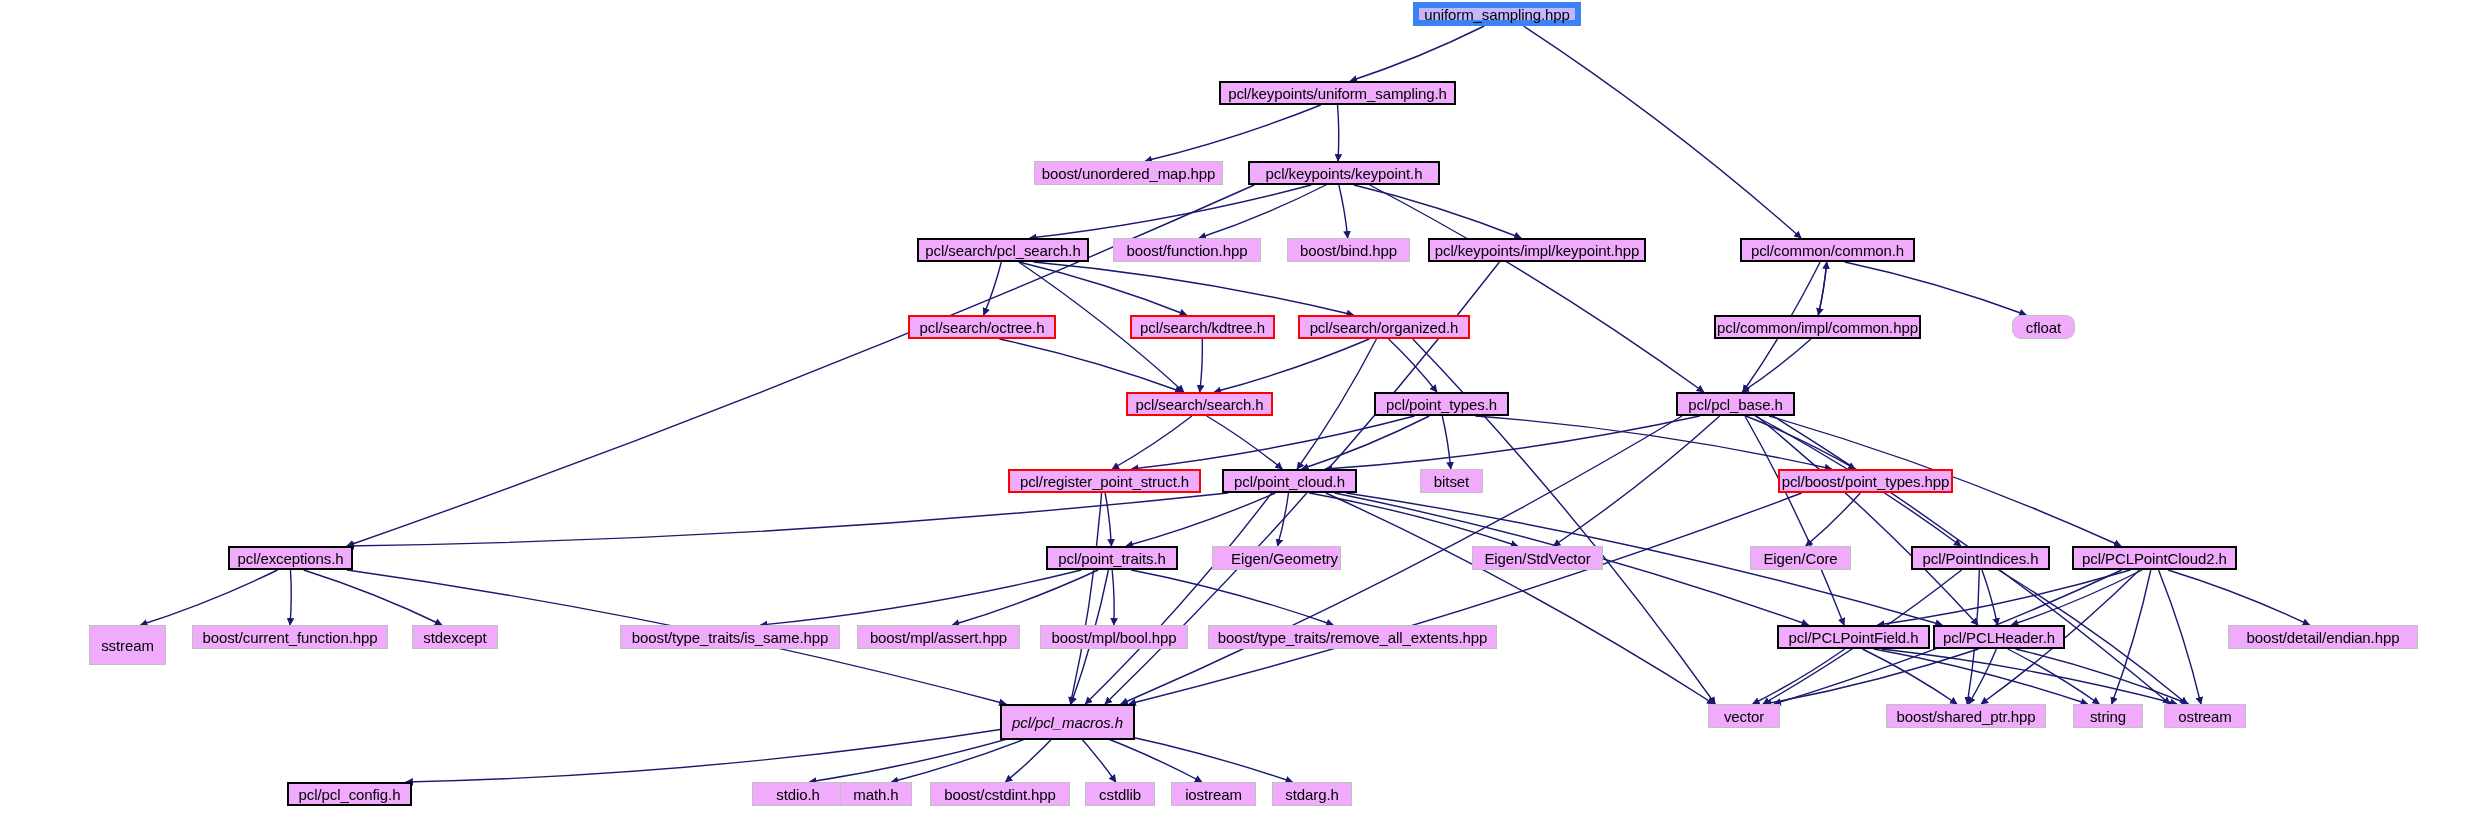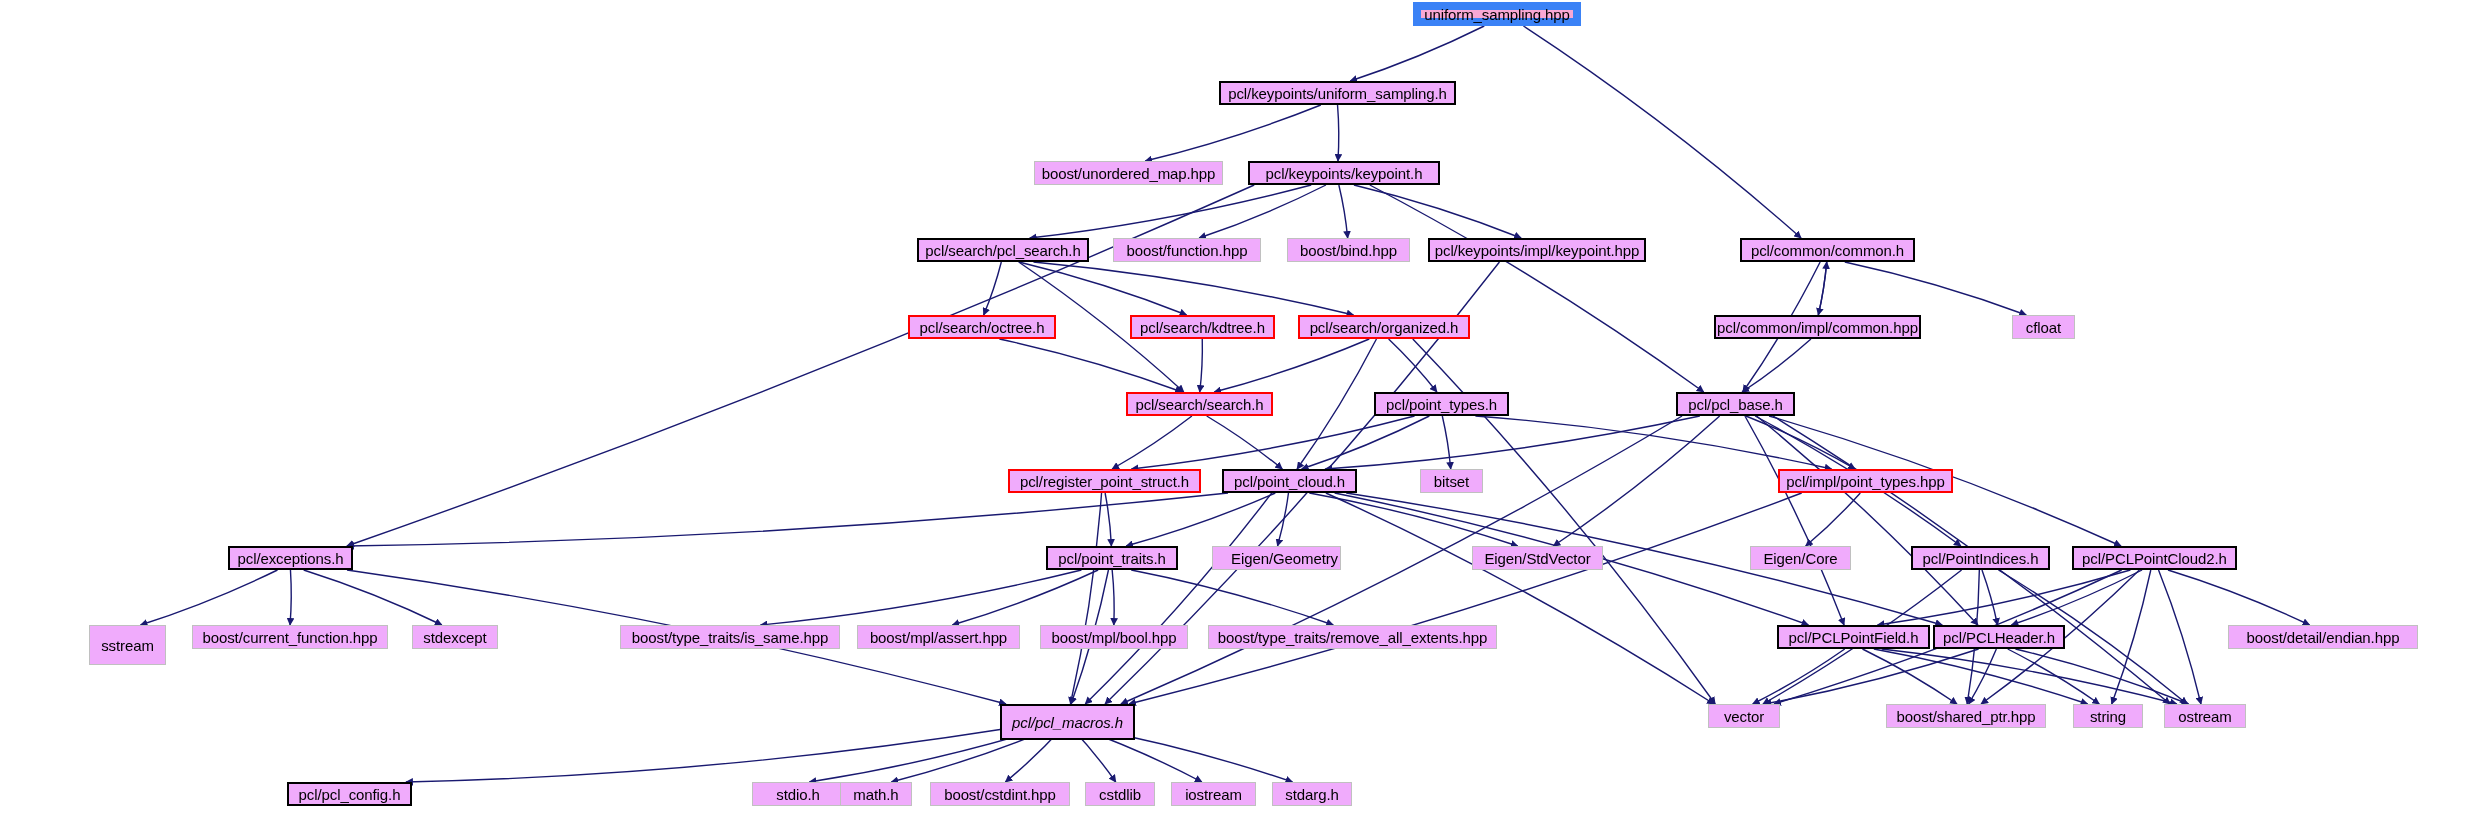--- a/index.html
+++ b/index.html
@@ -38,22 +38,22 @@
     white-space: nowrap;
     letter-spacing: -0.1px;
   }
   .node.strong {
     border: 2px solid #000000;
   }
   .node.redbox {
     border: 2px solid #ff0000;
   }
   .node.root {
-    border: 8px solid #3b82f6;
-    background: #f9a8d4;
+    border: 6px solid #3b82f6;
+    background: #c4b5fd;
   }
   .node-label {
     padding: 0 7px;
     pointer-events: none;
   }
 </style>
 </head>
 <body>
 
 <div id="graph-root">
@@ -187,21 +187,21 @@
       </div>
       <div class="node redbox" style="left: 1130px; top: 315px; width: 145px; height: 24px; align-items: center;">
         <span class="node-label">pcl/search/kdtree.h</span>
       </div>
       <div class="node redbox" style="left: 1298px; top: 315px; width: 172px; height: 24px;">
         <span class="node-label">pcl/search/organized.h</span>
       </div>
       <div class="node strong" style="left: 1714px; top: 315px; width: 207px; height: 24px;">
         <span class="node-label">pcl/common/impl/common.hpp</span>
       </div>
-      <div class="node" style="left: 2012px; top: 315px; width: 63px; height: 24px;">
+      <div class="node" style="left: 2012px; top: 315px; width: 63px; height: 24px; border-radius: 9px;">
         <span class="node-label">cfloat</span>
       </div>
       <div class="node redbox" style="left: 1126px; top: 392px; width: 147px; height: 24px;">
         <span class="node-label">pcl/search/search.h</span>
       </div>
       <div class="node strong" style="left: 1374px; top: 392px; width: 135px; height: 24px;">
         <span class="node-label">pcl/point_types.h</span>
       </div>
       <div class="node strong" style="left: 1676px; top: 392px; width: 119px; height: 24px;">
         <span class="node-label">pcl/pcl_base.h</span>
@@ -209,21 +209,21 @@
       <div class="node redbox" style="left: 1008px; top: 469px; width: 193px; height: 24px;">
         <span class="node-label">pcl/register_point_struct.h</span>
       </div>
       <div class="node strong" style="left: 1222px; top: 469px; width: 135px; height: 24px;">
         <span class="node-label">pcl/point_cloud.h</span>
       </div>
       <div class="node" style="left: 1420px; top: 469px; width: 63px; height: 24px;">
         <span class="node-label">bitset</span>
       </div>
       <div class="node redbox" style="left: 1778px; top: 469px; width: 175px; height: 24px;">
-        <span class="node-label">pcl/impl/point_types.hpp</span>
+        <span class="node-label">pcl/boost/point_types.hpp</span>
       </div>
       <div class="node strong" style="left: 228px; top: 546px; width: 125px; height: 24px;">
         <span class="node-label">pcl/exceptions.h</span>
       </div>
       <div class="node strong" style="left: 1046px; top: 546px; width: 132px; height: 24px;">
         <span class="node-label">pcl/point_traits.h</span>
       </div>
       <div class="node" style="left: 1212px; top: 546px; width: 129px; height: 24px; padding-left: 16px;">
         <span class="node-label">Eigen/Geometry</span>
       </div>

